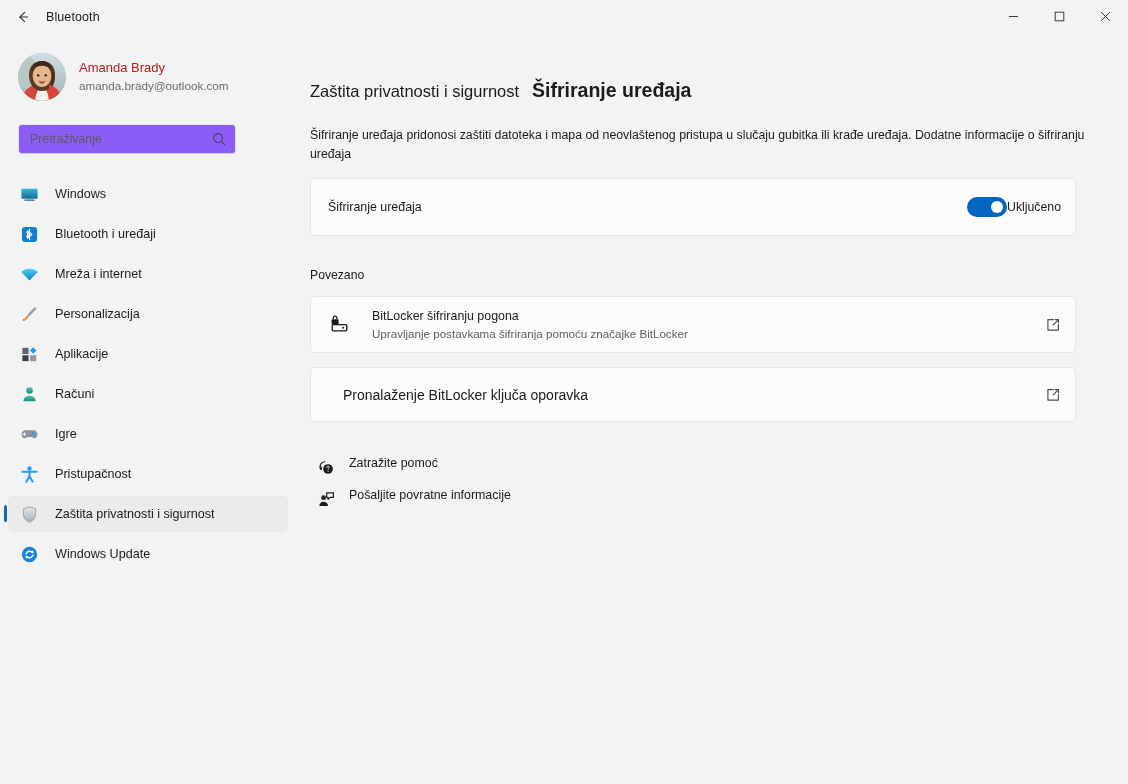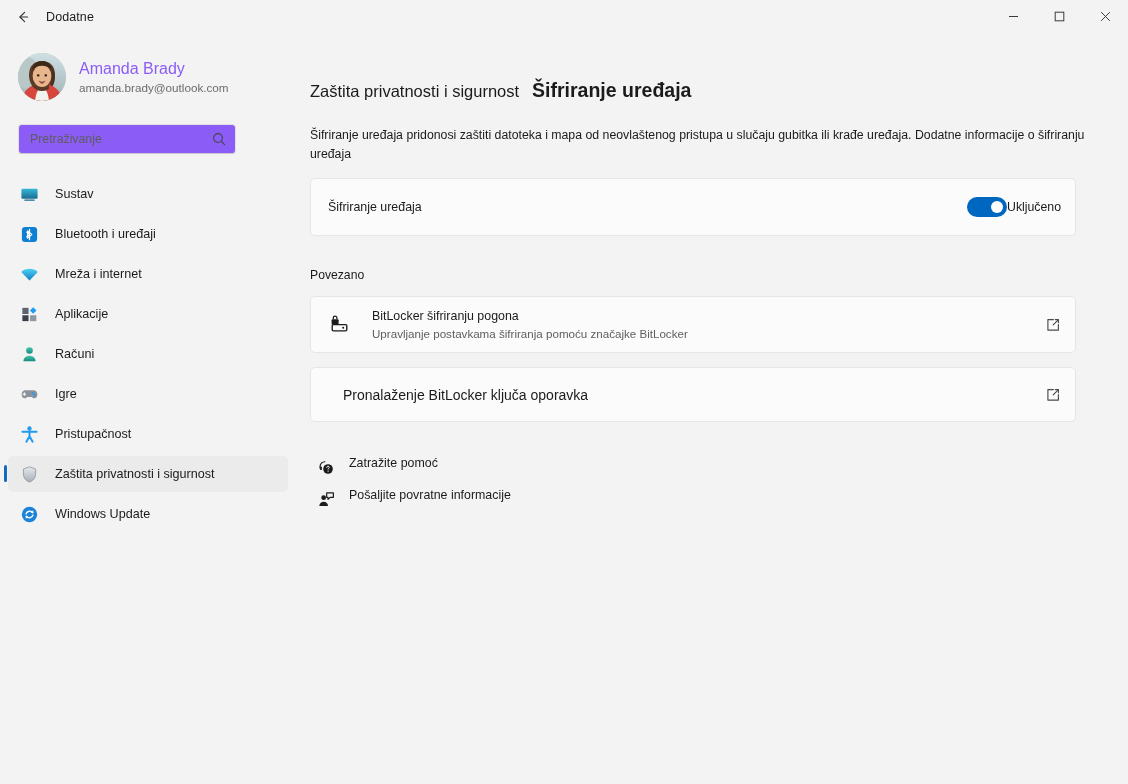--- a/index.html
+++ b/index.html
@@ -99,22 +99,22 @@
     position: relative;
     background: #b9c6c9;
   }
   .avatar svg { display: block; width: 48px; height: 48px; }
   .profile-text {
     margin-left: 13px;
     line-height: 1.3;
     overflow: hidden;
   }
   .profile-name {
-    font-size: 16px;
-    color: #8b5cf6;
+    font-size: 13px;
+    color: #b91c1c;
   }
   .profile-mail {
     font-size: 11.7px;
     color: #6c6c6c;
     margin-top: 1px;
   }
 
   .search-wrap {
     margin: 18px 0 0 18px;
     width: 218px;
@@ -300,21 +300,21 @@
 
 <div class="window">
 
   <div class="titlebar">
     <div class="back-btn">
       <svg width="16" height="16" viewBox="0 0 16 16" fill="none">
         <path d="M9.6 3.3 4.9 8l4.7 4.7" stroke="#303030" stroke-width="1.1" stroke-linecap="round" stroke-linejoin="round"></path>
         <path d="M5.2 8h7.4" stroke="#303030" stroke-width="1.1" stroke-linecap="round"></path>
       </svg>
     </div>
-    <div class="app-title">Dodatne</div>
+    <div class="app-title">Bluetooth</div>
 
     <div class="win-controls">
       <div class="win-btn">
         <svg width="11" height="11" viewBox="0 0 11 11">
           <path d="M1 5.5h9" stroke="currentColor" stroke-width="1"></path>
         </svg>
       </div>
       <div class="win-btn">
         <svg width="11" height="11" viewBox="0 0 11 11" fill="none">
           <rect x="1.2" y="1.2" width="8.6" height="8.6" stroke="currentColor" stroke-width="1"></rect>
@@ -384,21 +384,21 @@
               <defs>
                   <linearGradient id="g1" x1="0" y1="0" x2="0" y2="1">
                 <stop offset="0" stop-color="#32b8d8"></stop>
                     <stop offset="1" stop-color="#1b6b91"></stop>
                   </linearGradient>
                 </defs>
               <rect x="1.5" y="4" width="17" height="10.5" rx="1.2" fill="url(#g1)"></rect>
               <rect x="4.5" y="15.2" width="11" height="1.5" rx=".6" fill="#1b6b91"></rect>
             </svg>
           </span>
-          <span class="nav-label">Sustav</span>
+          <span class="nav-label">Windows</span>
         </div>
 
         <div class="nav-item">
           <span class="nav-icon">
             <svg width="19" height="19" viewBox="0 0 20 20">
               <rect x="2" y="2" width="16" height="16" rx="3.4" fill="#0f7fd4"></rect>
               <path d="M8 6.2l4.4 3.8L8 13.8V6.2z" fill="none" stroke="#fff" stroke-width="1.3" stroke-linejoin="round"></path>
               <path d="M10 10 7.2 7.6M10 10l-2.8 2.4" stroke="#fff" stroke-width="1.3" stroke-linecap="round"></path>
               <path d="M10 4.6V10M10 10v5.4" stroke="#fff" stroke-width="1.3" stroke-linecap="round"></path>
             </svg>
@@ -414,20 +414,30 @@
                 <stop offset="0" stop-color="#4fd0ef"></stop>
                     <stop offset="1" stop-color="#0c7ec7"></stop>
                   </linearGradient>
                 </defs>
               <path d="M1.3 7.3C3.6 5.2 6.6 4 10 4s6.4 1.2 8.7 3.3L10 16.4 1.3 7.3z" fill="url(#g2)"></path>
             </svg>
           </span>
           <span class="nav-label">Mreža i internet</span>
         </div>
 
+        <div class="nav-item">
+          <span class="nav-icon">
+            <svg width="19" height="19" viewBox="0 0 20 20">
+              <path d="M16.6 2.6c.7.6.8 1.5.2 2.1L9.6 12 7.6 10.3 14.6 2.9c.5-.6 1.4-.7 2-.3z" fill="#9aa3ad"></path>
+              <path d="M7.5 10.4 9.5 12.1l-1.3 1.6c-.9 1.1-2 2.1-3.3 2.6-.9.3-1.6.2-1.9-.1l5.1-5.8h-.1z" fill="#f08a2e"></path>
+              <path d="M3 16.2c.3.3 1 .4 1.9.1-.5-.6-.9-1.3-1.1-2-.6.7-.9 1.4-.8 1.9z" fill="#d96f18"></path>
+            </svg>
+          </span>
+          <span class="nav-label">Personalizacija</span>
+        </div>
 
         <div class="nav-item">
           <span class="nav-icon">
             <svg width="19" height="19" viewBox="0 0 20 20">
               <rect x="2.5" y="3" width="6.5" height="6.5" fill="#5b6470"></rect>
               <rect x="2.5" y="10.8" width="6.5" height="6.2" fill="#3a414a"></rect>
               <rect x="10.6" y="10.8" width="6.6" height="6.2" fill="#8d96a1"></rect>
               <path d="M13.9 2.3l3.4 3.4-3.4 3.4-3.4-3.4z" fill="#1f9bf0"></path>
             </svg>
           </span>

